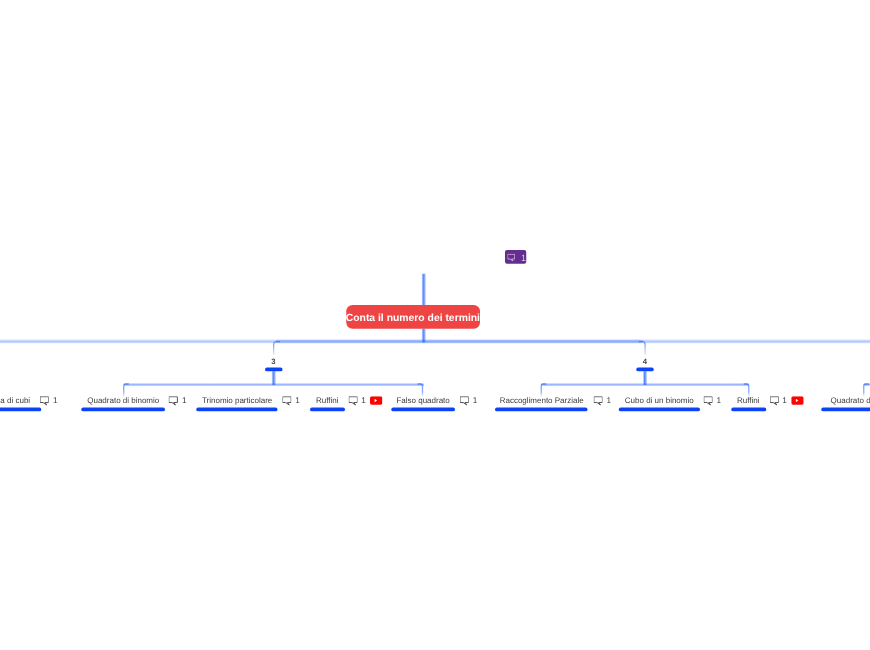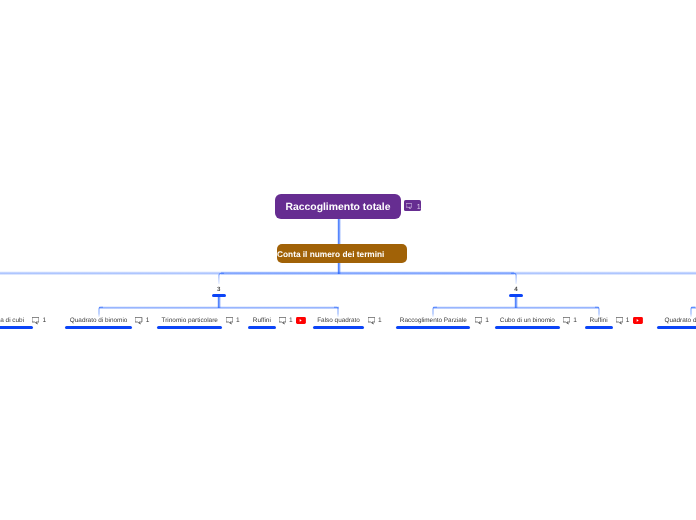--- a/index.html
+++ b/index.html
@@ -15,22 +15,22 @@
 
   .rootnode{position:absolute;left:275px;top:194px;width:126px;height:25px;
     background:#662D91;border-radius:6px;display:flex;align-items:center;justify-content:center;}
   .rootnode .lbl{color:#fff;font-size:10.4px;font-weight:bold;white-space:nowrap;position:relative;top:0.9px;}
 
   .rootbadge{position:absolute;left:404.2px;top:200.2px;width:16.5px;height:11.1px;
     background:#662D91;border-radius:1.6px;box-sizing:border-box;}
   .rootbadge .cicon{position:absolute;left:2.1px;top:3.0px;}
   .rootbadge .cnt{position:absolute;left:12.6px;top:3.1px;color:#DCCBEA;font-size:7.2px;font-weight:normal;line-height:1;}
 
-  .bluenode{position:absolute;left:277px;top:244px;width:130px;height:19px;
-    background:#a16207;border-radius:5px;display:flex;align-items:center;justify-content:flex-start;}
+  .bluenode{position:absolute;left:277px;top:244px;width:107px;height:19px;
+    background:#ef4444;border-radius:5px;display:flex;align-items:center;justify-content:flex-end;}
   .bluenode .lbl{color:#fff;font-size:8.3px;font-weight:bold;white-space:nowrap;}
 
   .collapsed{position:absolute;width:40px;margin-left:-20px;}
   .collapsed .num{position:absolute;font-size:6.2px;font-weight:bold;color:#4a4a4a;
      width:100%;text-align:center;top:0;line-height:1;}
   .collapsed .pill{position:absolute;left:50%;margin-left:-7.2px;top:7.2px;
      width:14.4px;height:3.3px;border-radius:1.65px;background:#0B44F7;}
 
   .leaf{position:absolute;display:flex;align-items:center;white-space:nowrap;height:9px;}
   .leaf .txt{font-size:6.4px;color:#3a3a3a;line-height:1;}
@@ -180,23 +180,20 @@
             <linearGradient id="gd_edge-drop-offscreen" x1="0" y1="0" x2="0" y2="1">
               <stop offset="0%" stop-color="rgba(36,99,253,0.62)"></stop>
               <stop offset="62%" stop-color="rgba(36,99,253,0.52)"></stop>
               <stop offset="100%" stop-color="rgba(36,99,253,0)"></stop>
             </linearGradient>
           </defs>
           <path filter="url(#fd_edge-drop-offscreen)" d="M12 1.2 H9.6 A1.6 1.6 0 0 0 8 2.8 V11.6" fill="none" stroke="url(#gd_edge-drop-offscreen)" stroke-width="1.05"></path>
         </svg>
       </div>
 
-  <div class="rootnode">
-    <span class="lbl">Raccoglimento totale</span>
-  </div>
 
   <div class="rootbadge">
     <svg class="cicon" width="6.2" height="6.2" viewBox="0 0 12.4 12.4">
       <path d="M0.8 0.8 H11.6 V8.4 H6.6 L9.1 11.9 L4.2 8.4 H0.8 Z" fill="none" stroke="#DCCBEA" stroke-width="1.3" stroke-linejoin="round" stroke-linecap="round"></path>
     </svg>
     <span class="cnt">1</span>
   </div>
 
   <div class="bluenode">
     <span class="lbl">Conta il numero dei termini</span>

